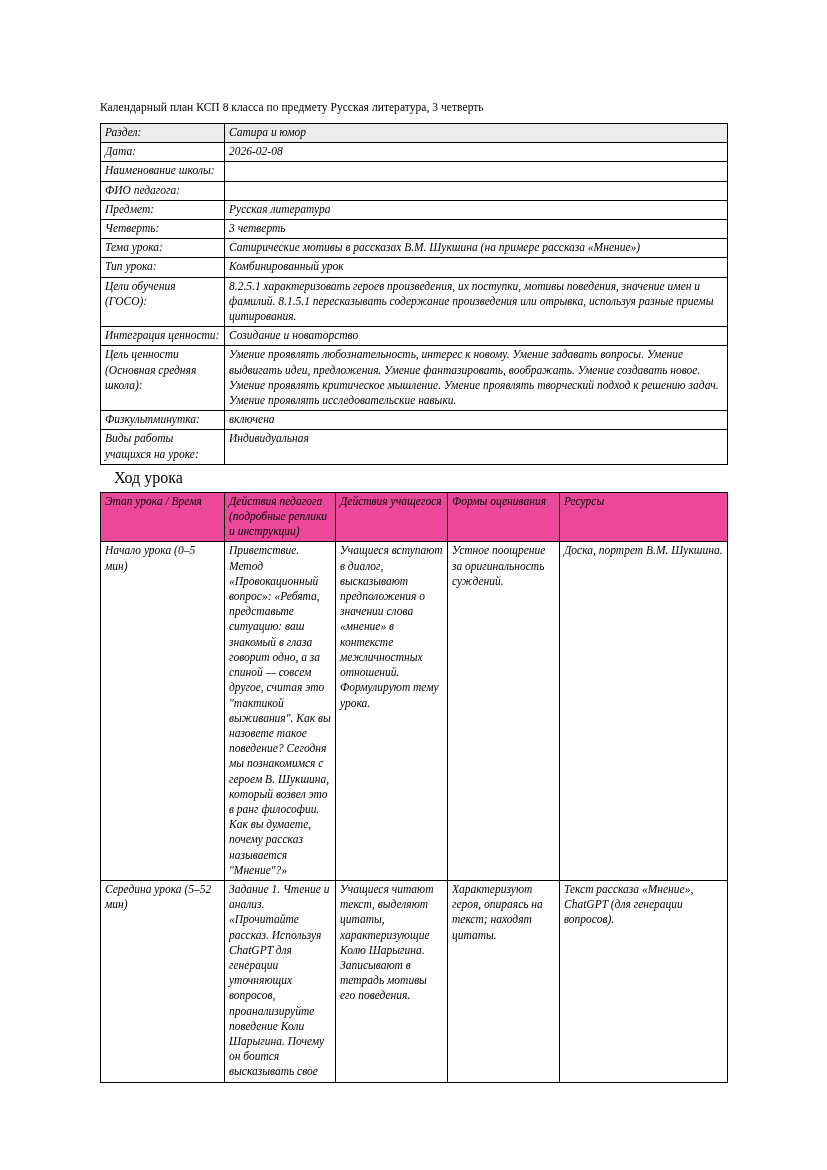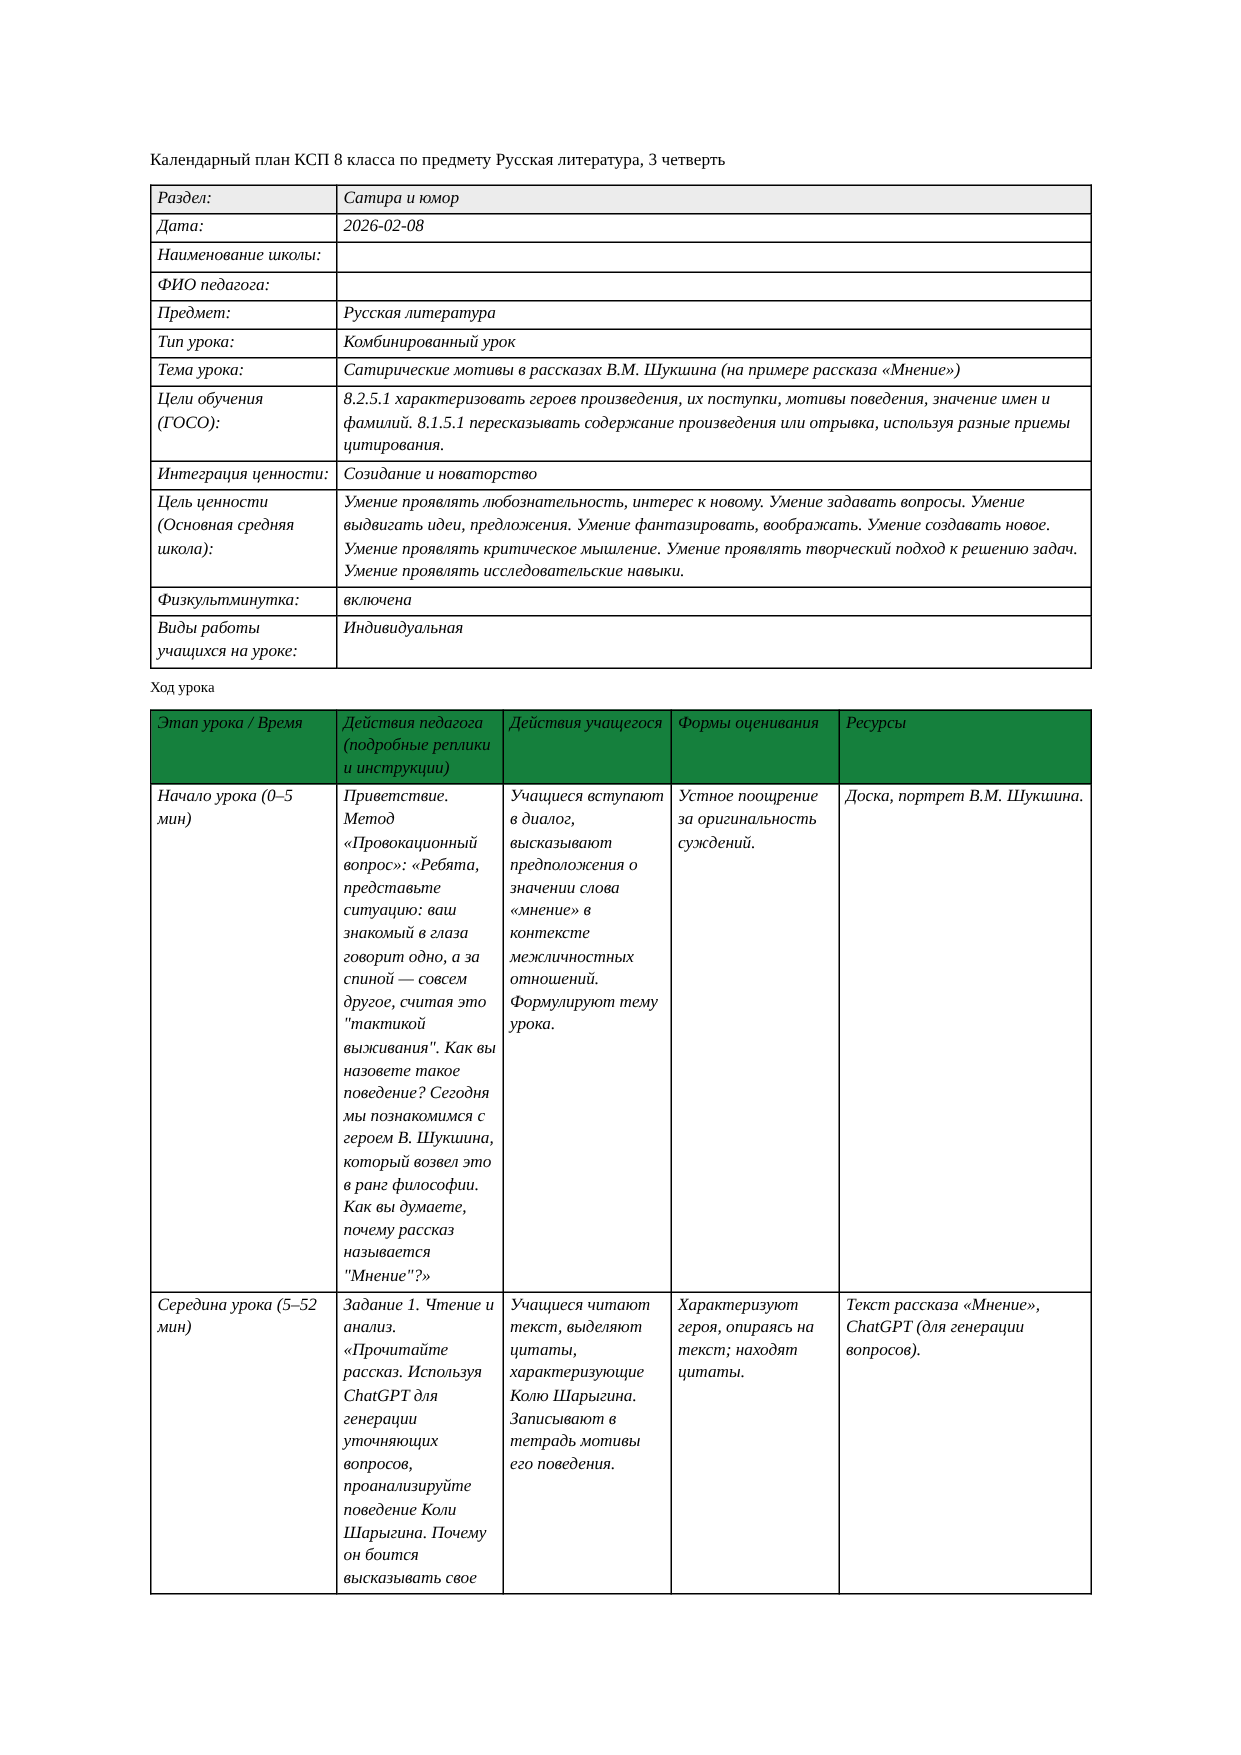--- a/index.html
+++ b/index.html
@@ -23,23 +23,23 @@
     box-sizing: border-box;
     padding: 100px 100px 6px 100px;
   }
   .doc-title {
     font-size: 11.5px;
     line-height: 15px;
     margin: 0 0 8px 0;
     letter-spacing: 0.05px;
   }
   .section-label {
-    font-size: 10px;
+    font-size: 16px;
     line-height: 15px;
-    margin: 5px 0 7px 0;
+    margin: 5px 0 7px 14px;
   }
   table {
     border-collapse: collapse;
     table-layout: fixed;
     width: 627px;
     font-size: 11.5px;
     line-height: 15.2px;
     font-style: italic;
   }
   table td, table th {
@@ -56,21 +56,21 @@
   #info-table .col-label { width: 124px; }
   #info-table .col-value { width: 503px; }
   #info-table tr.shaded td { background: #ececec; }
 
   
   #flow-table .c0 { width: 124px; }
   #flow-table .c1 { width: 111px; }
   #flow-table .c2 { width: 112px; }
   #flow-table .c3 { width: 112px; }
   #flow-table .c4 { width: 168px; }
-  #flow-table thead td { background: #15803d; }
+  #flow-table thead td { background: #ec4899; }
   #flow-table tbody td { height: 1px; }
   .tall-a { height: 325px; }
   .tall-b { height: 190px; }
 </style>
 </head>
 <body>
 
 <div class="page">
 
   <p class="doc-title">Календарный план КСП 8 класса по предмету Русская литература, 3 четверть</p>
@@ -95,26 +95,30 @@
         </tr>
         <tr>
           <td>ФИО педагога:</td>
           <td></td>
         </tr>
         <tr>
           <td>Предмет:</td>
           <td>Русская литература</td>
         </tr>
         <tr>
-          <td>Тип урока:</td>
-          <td>Комбинированный урок</td>
+          <td>Четверть:</td>
+          <td>3 четверть</td>
         </tr>
         <tr>
           <td>Тема урока:</td>
           <td>Сатирические мотивы в рассказах В.М. Шукшина (на примере рассказа «Мнение»)</td>
+        </tr>
+        <tr>
+          <td>Тип урока:</td>
+          <td>Комбинированный урок</td>
         </tr>
         <tr>
           <td>Цели обучения (ГОСО):</td>
           <td>8.2.5.1 характеризовать героев произведения, их поступки, мотивы поведения, значение имен и фамилий. 8.1.5.1 пересказывать содержание произведения или отрывка, используя разные приемы цитирования.</td>
         </tr>
         <tr>
           <td>Интеграция ценности:</td>
           <td>Созидание и новаторство</td>
         </tr>
         <tr>

